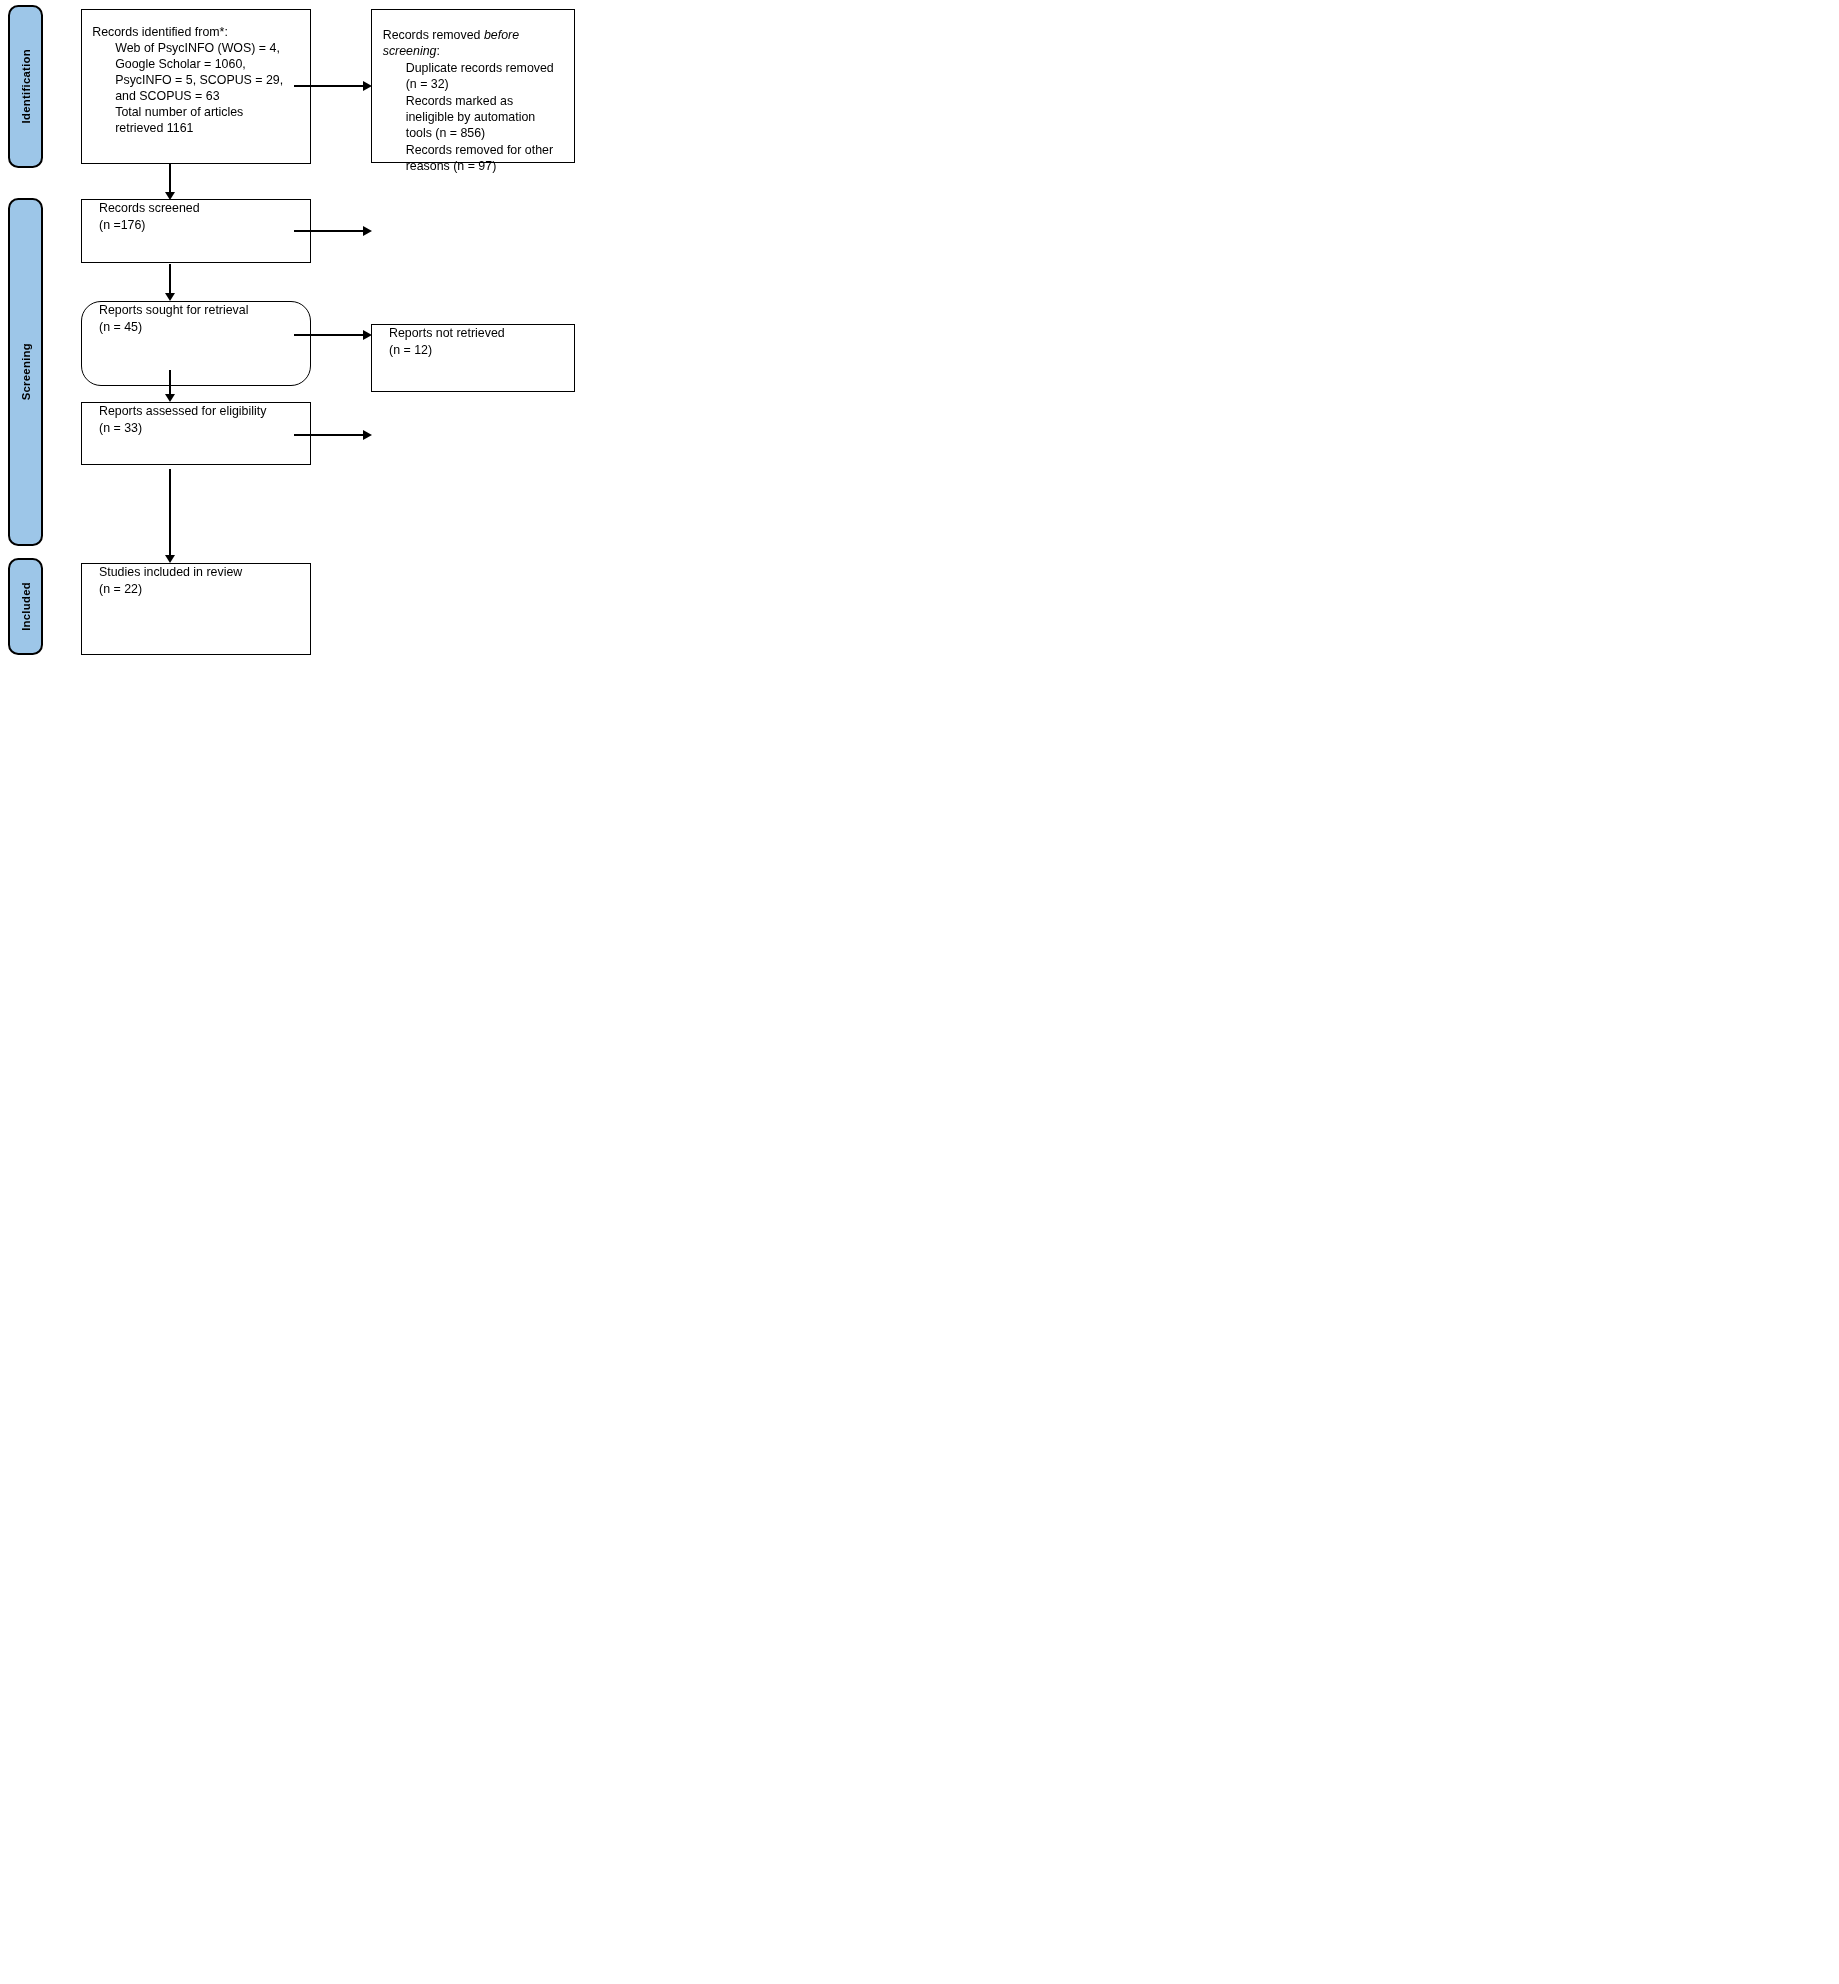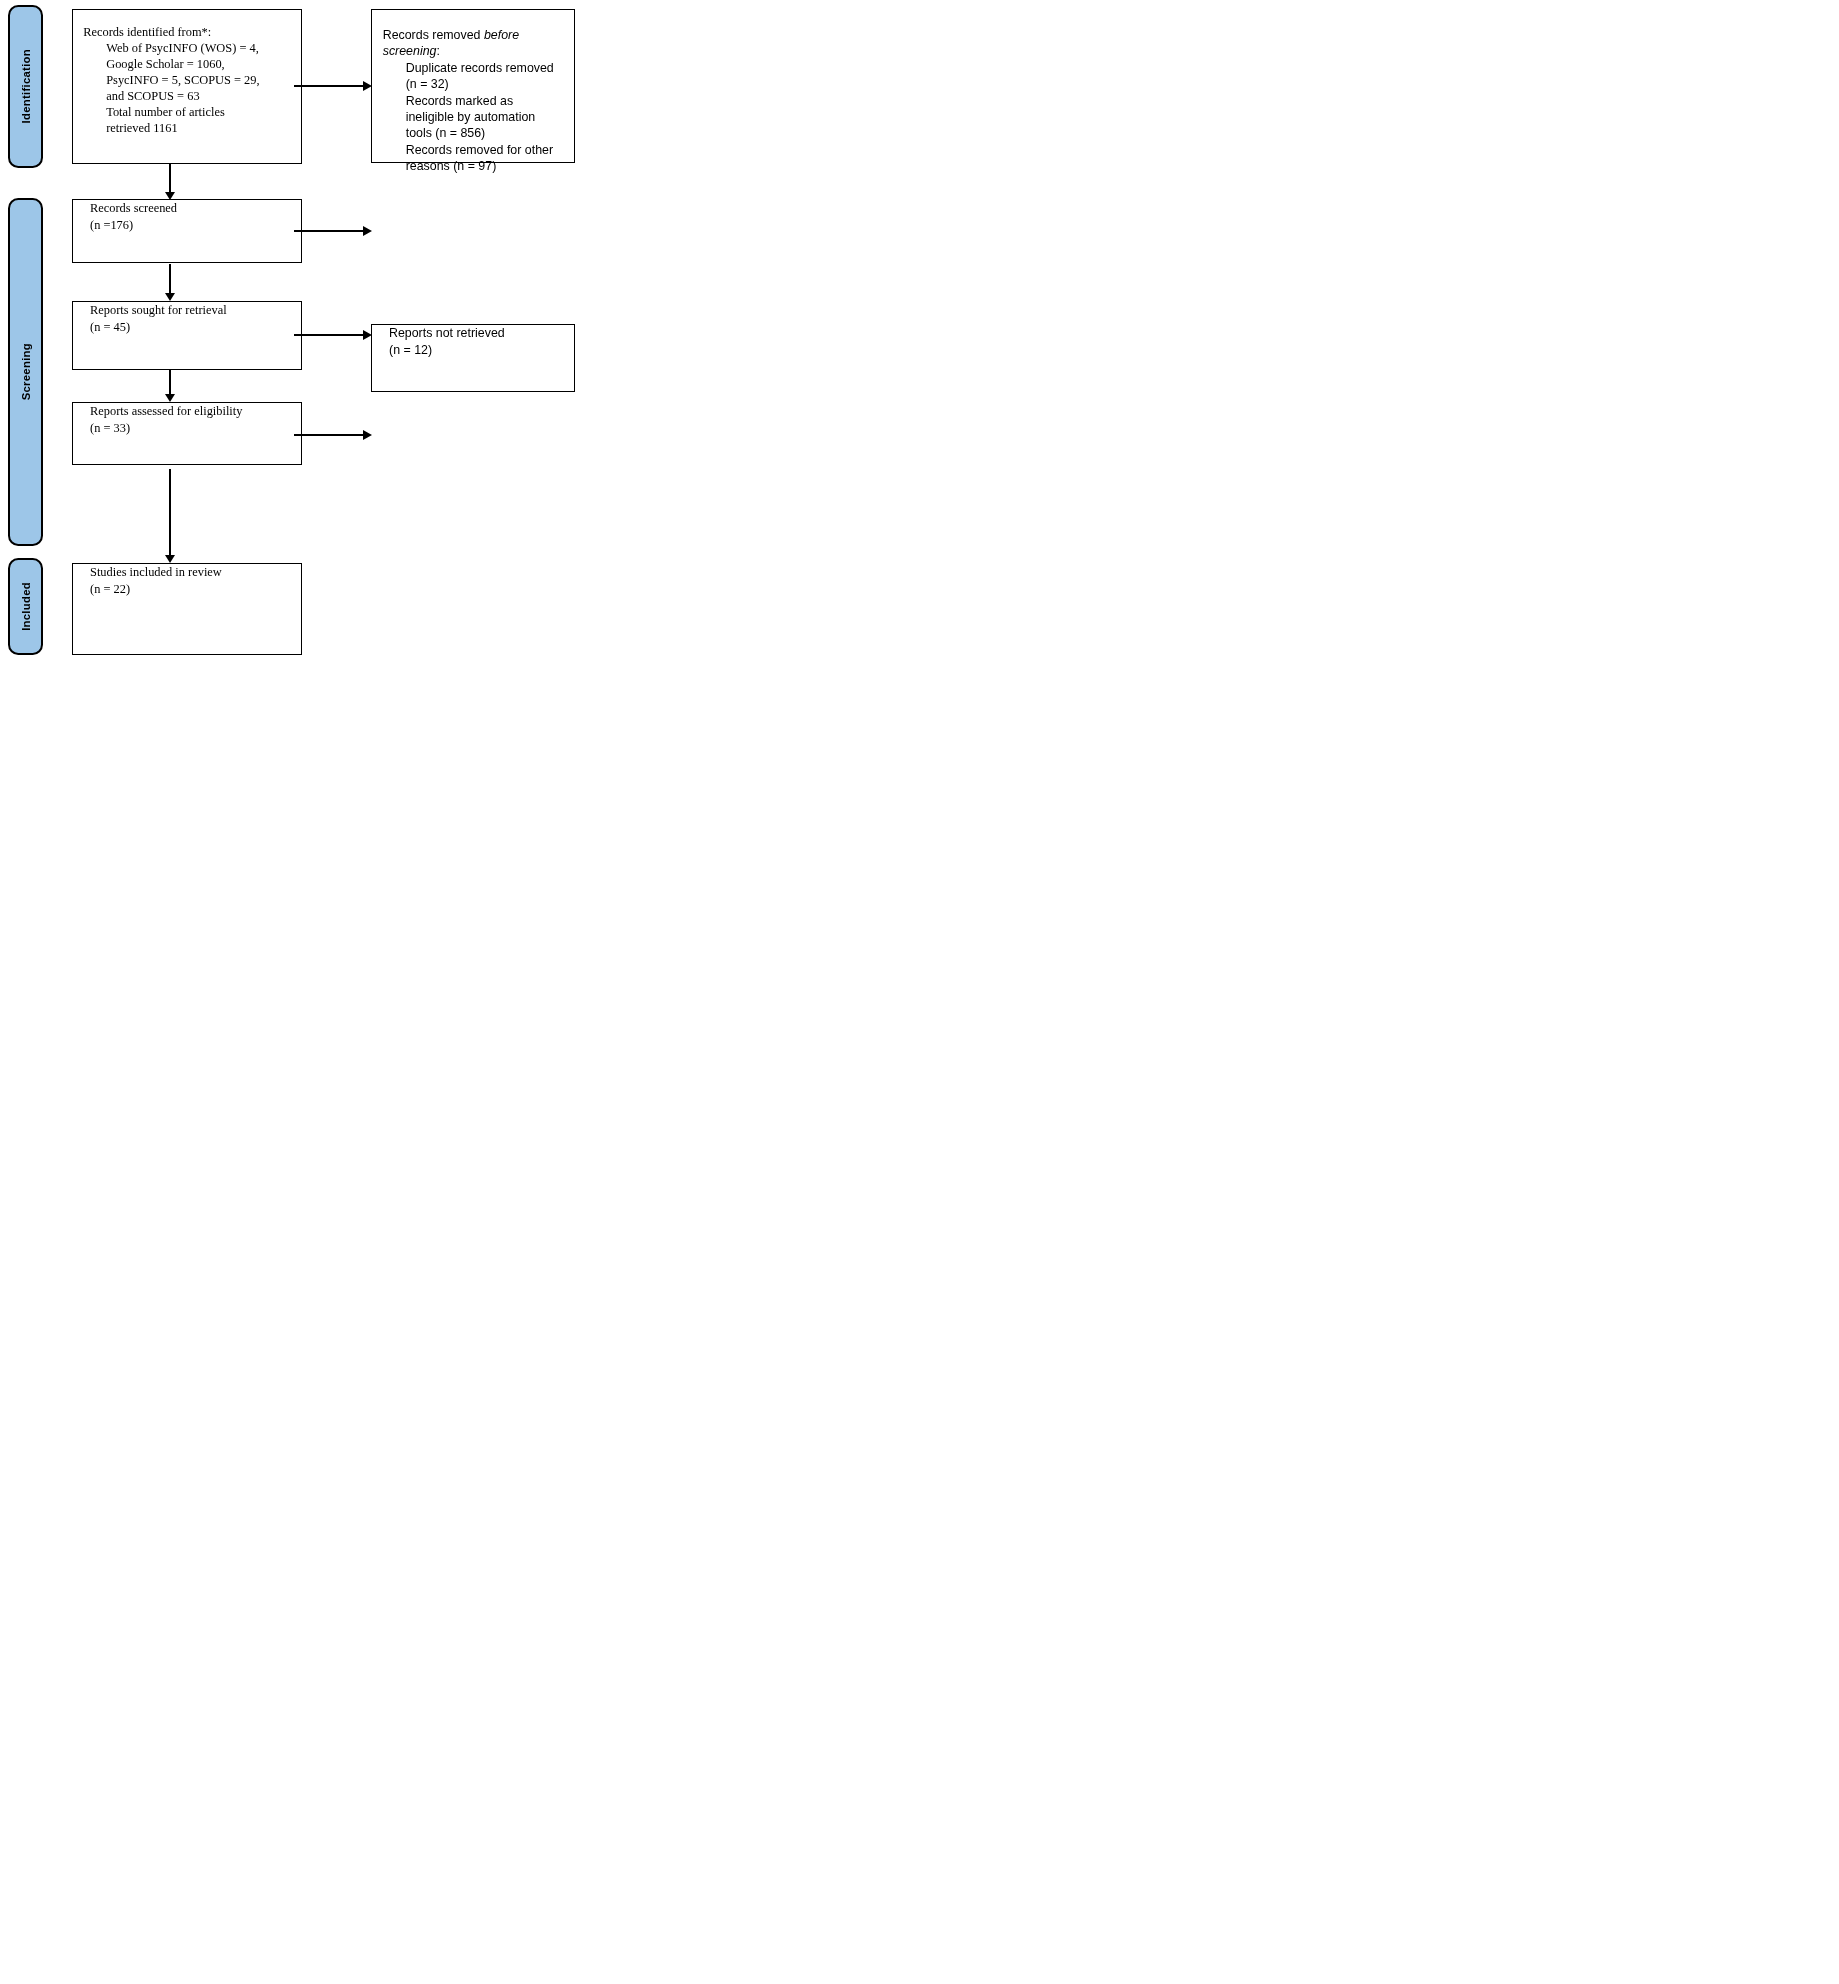--- a/index.html
+++ b/index.html
@@ -44,28 +44,28 @@
   .bar-included       { top: 558px; height: 97px; }
 
   
   .fbox {
     position: absolute;
     background: #ffffff;
     border: 1.7px solid #000000;
     font-size: 12.4px;
     line-height: 16px;
   }
-  .col-left  { left: 72px; width: 230px; font-family: Liberation Serif, serif; }
+  .col-left  { left: 81px; width: 230px; }
   .col-right { left: 371px; width: 204px; }
 
   .box-identified { top: 8.5px;  height: 155px; padding: 14px 8px 5.6px 10.2px; }
   .box-removed    { top: 8.5px;  height: 154px; padding: 17.5px 10.2px 5.6px 10.7px; line-height: 16.4px; }
   .box-screened   { top: 199px; height: 64px; }
   .box-excluded   { top: 199px; height: 67px; }
-  .box-sought     { top: 301px; height: 69px; }
+  .box-sought     { top: 301px; height: 85px; border-radius: 20px; }
   .box-notretr    { top: 302px; height: 68px; margin-top: 22px; }
   .box-assessed   { top: 402px; height: 63px; }
   .box-exclincl   { top: 401px; height: 145px; padding: 5.6px 11.3px 5.6px 10.7px; line-height: 16.4px;
                     display: flex; flex-direction: column; justify-content: center; }
   .box-studies    { top: 563px; height: 92px; }
 
   .center-text {
     display: flex;
     flex-direction: column;
     padding-left: 17px;

